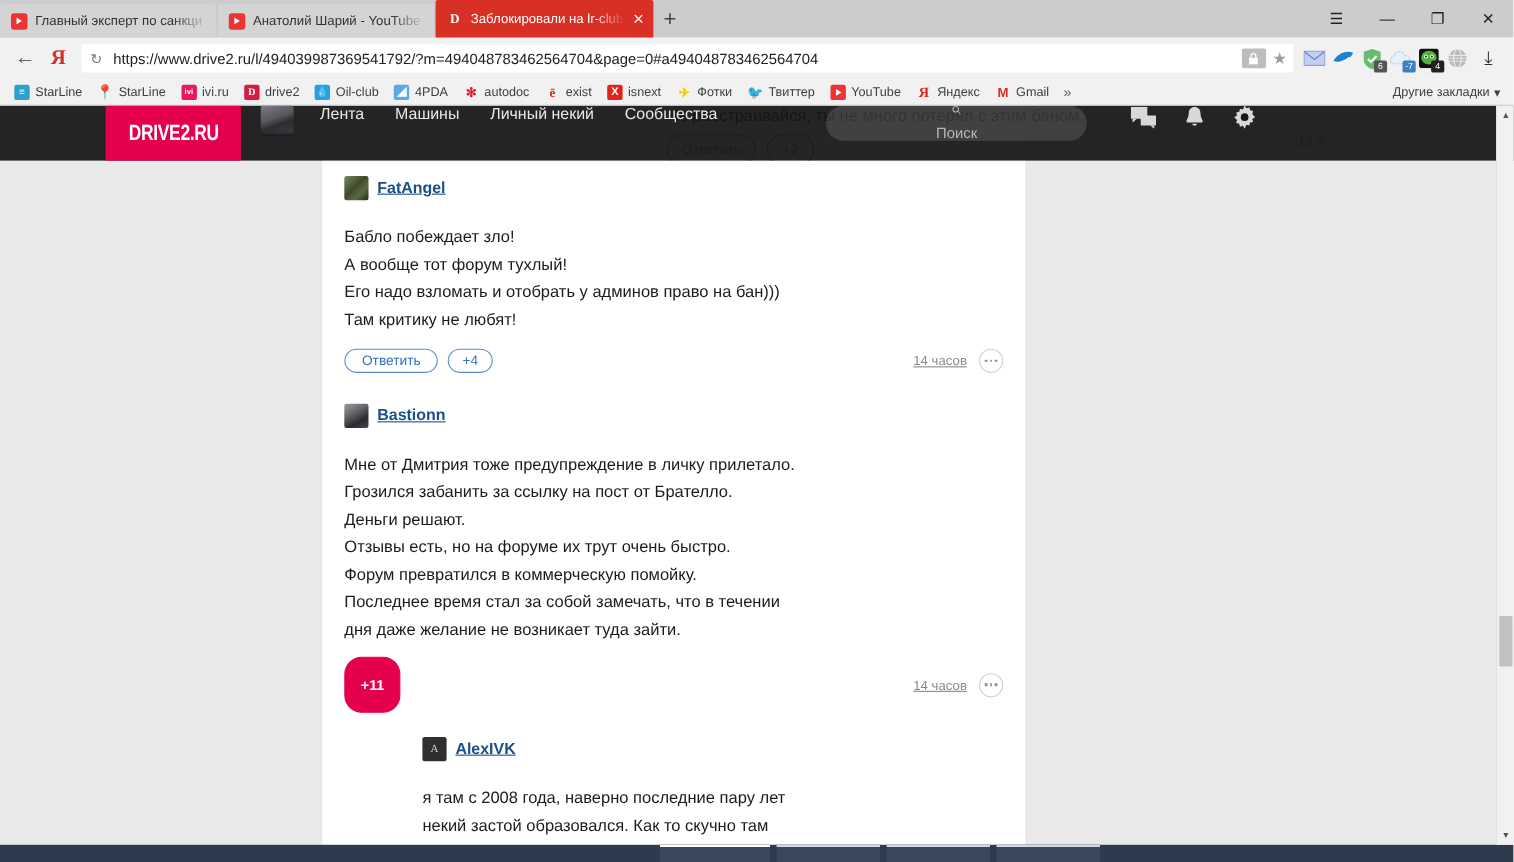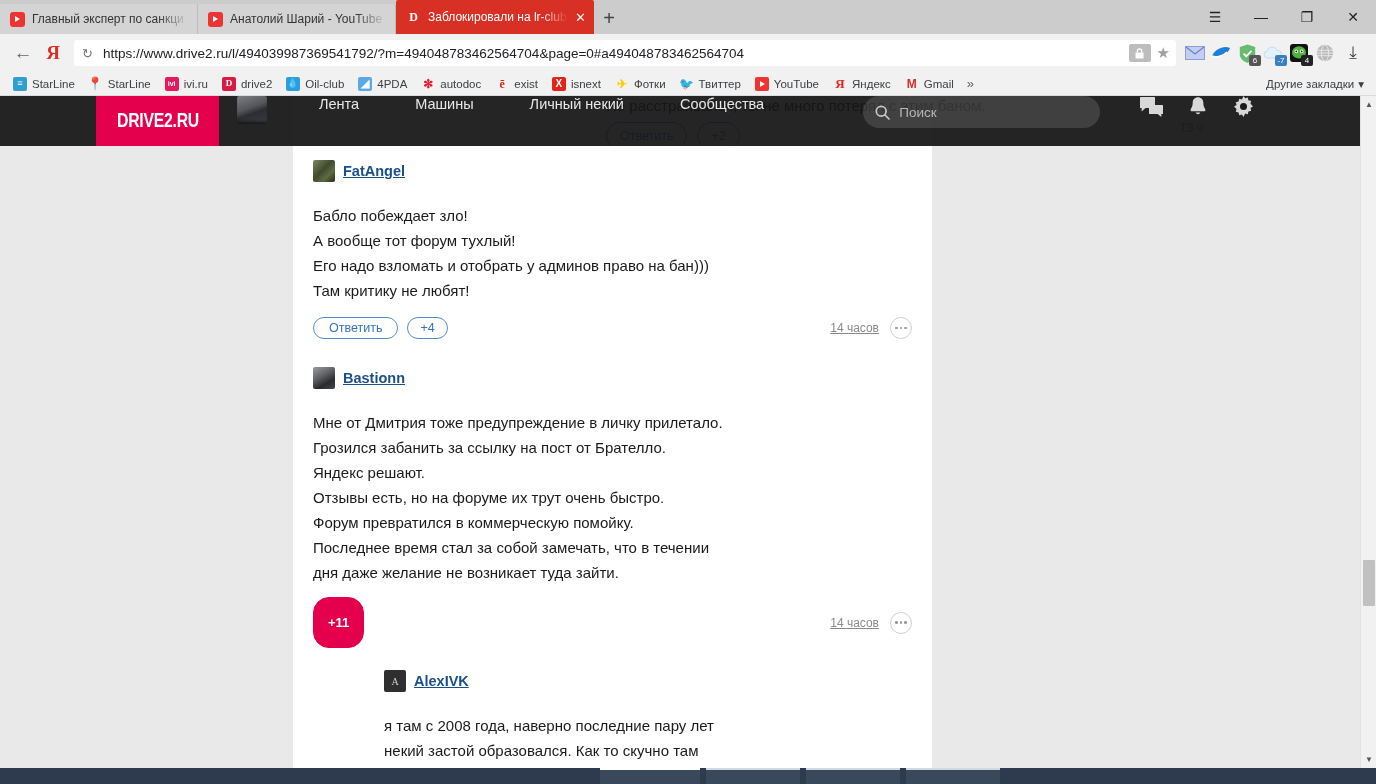--- a/index.html
+++ b/index.html
@@ -144,25 +144,25 @@
     font-weight: 700; font-size: 17px; letter-spacing: -0.3px;
     transform: none; margin-left: 96px; font-style: normal;
   }
   .logo span { display:inline-block; transform: scaleY(1.18) scaleX(0.93); }
   .avatar-car {
     width: 30px; height: 28px; margin-left: 18px; border-radius: 2px; flex:none;
     background: linear-gradient(160deg,#7d7f84 0%,#54565b 42%,#2c2d30 60%,#3c3e42 100%);
     box-shadow: inset 0 -4px 3px -2px #15161a;
   }
   .nav { display: flex; align-items: center; gap: 28px; margin-left: 24px; }
-  .nav a { color: #e8e8e8; font-size: 14.5px; text-decoration: none; white-space: nowrap; margin-left: 28px; }
+  .nav a { color: #e8e8e8; font-size: 14.5px; text-decoration: none; white-space: nowrap; }
   .searchbox {
     margin-left: 99px; width: 237px; height: 32px; border-radius: 16px;
     background: rgba(255,255,255,0.13); display:flex; align-items:center;
-    padding: 0 12px; gap: 9px;
+    padding: 0 12px; gap: 9px; flex-direction: column;
   }
   .searchbox .ph { color: #b6b6b6; font-size: 13.5px; }
   .hdr-icons { display:flex; align-items:center; gap: 26px; margin-left: 40px; }
   .hdr-icons svg { display:block; }
 
   
   .comments { position: relative; padding: 0 20px; }
   .comment { padding-top: 14px; }
   .c-head { display:flex; align-items:center; gap: 8px; }
   .c-ava { width: 22px; height: 22px; border-radius: 2px; flex:none; }
@@ -425,21 +425,21 @@
         </div>
 
         <div class="comment" style="padding-top:26px">
           <div class="c-head">
             <span class="c-ava ava-bast"></span>
             <span class="c-name">Bastionn</span>
           </div>
           <div class="c-body">
             <div>Мне от Дмитрия тоже предупреждение в личку прилетало.</div>
             <div>Грозился забанить за ссылку на пост от Брателло.</div>
-            <div>Яндекс решают.</div>
+            <div>Деньги решают.</div>
             <div>Отзывы есть, но на форуме их трут очень быстро.</div>
             <div>Форум превратился в коммерческую помойку.</div>
             <div>Последнее время стал за собой замечать, что в течении</div>
             <div>дня даже желание не возникает туда зайти.</div>
           </div>
           <div class="c-actions">
             <span class="pill vote-hot">+11</span>
             <span class="c-meta">
               <span class="c-time">14 часов</span>
               <span class="dots">

